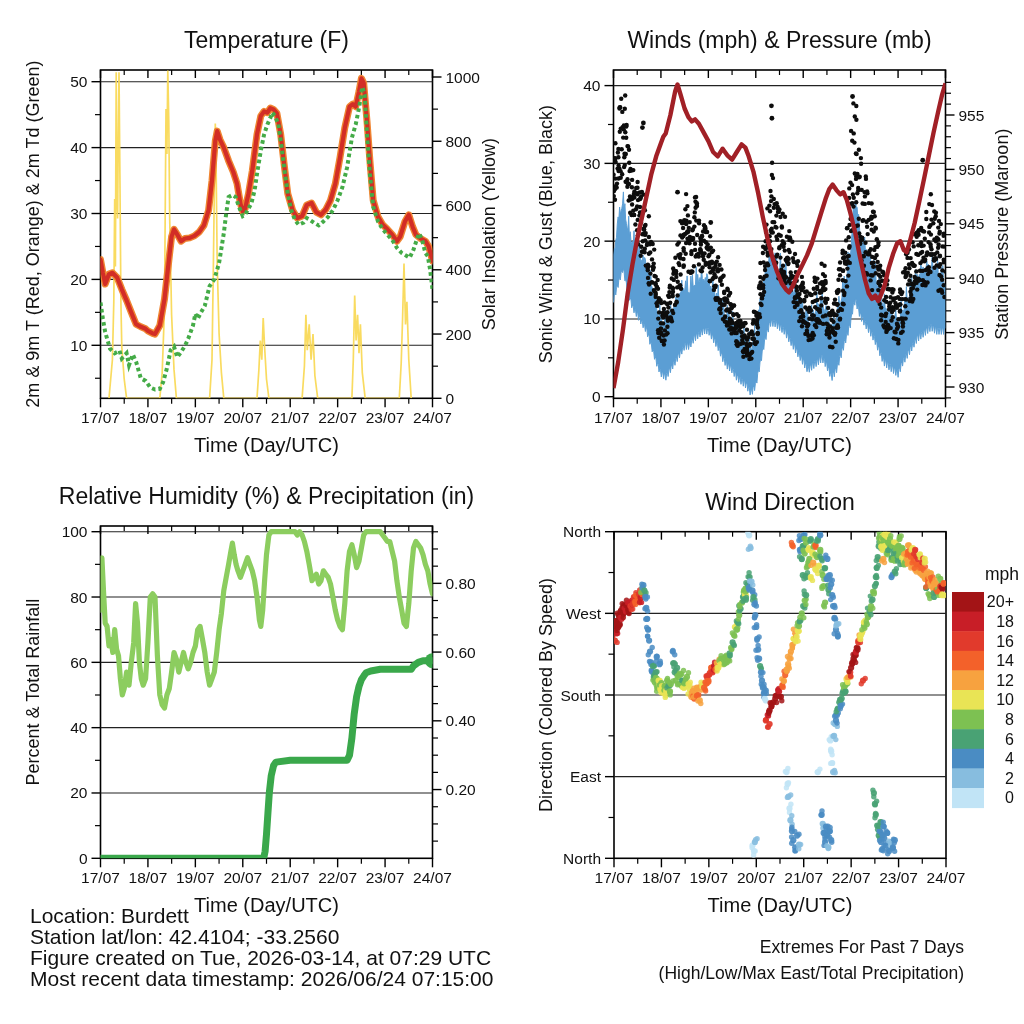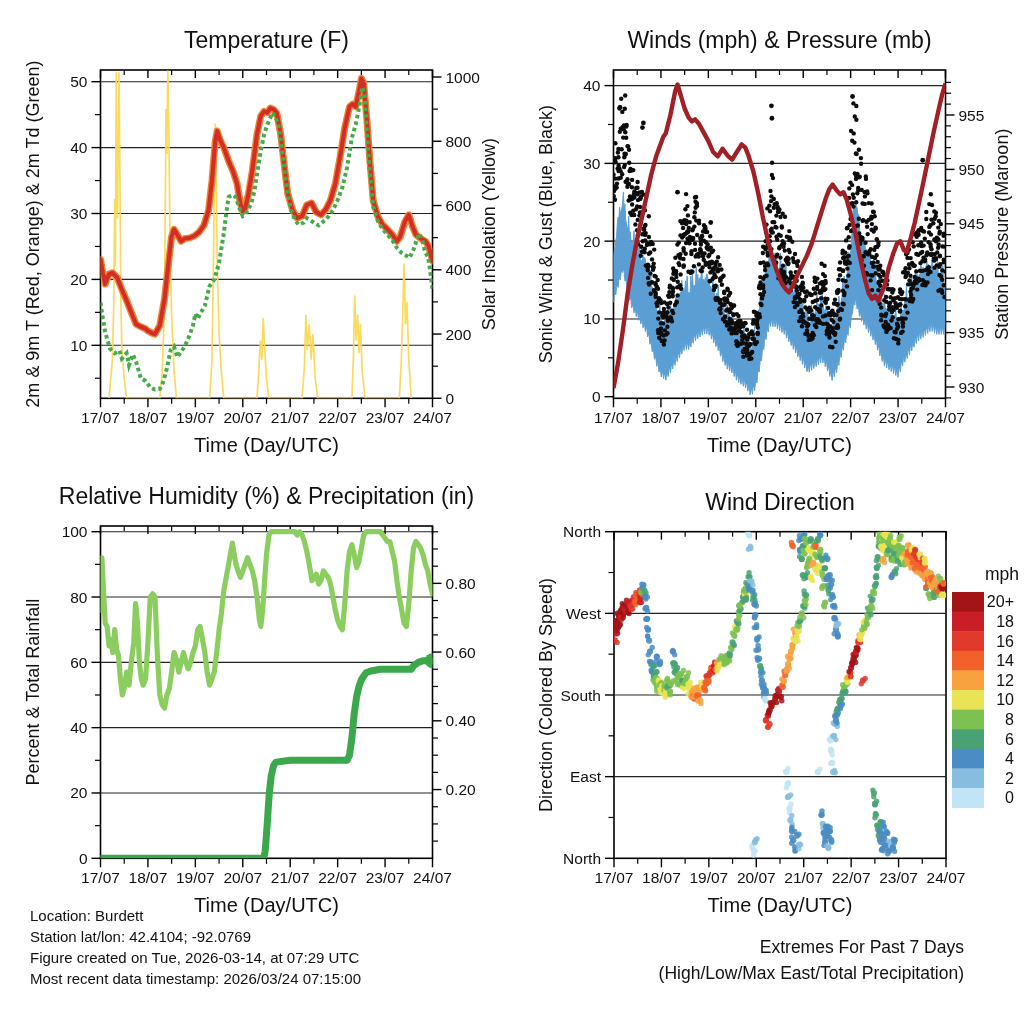--- a/index.html
+++ b/index.html
@@ -1,19 +1,19 @@
 <!DOCTYPE html>
 <html><head>
 <meta charset="utf-8">
 <style>
   html,body{margin:0;padding:0;background:#fff;}
   #canvas{position:relative;width:1024px;height:1024px;background:#ffffff;overflow:hidden;
           font-family:"Liberation Sans","DejaVu Sans",sans-serif;}
   #plot{position:absolute;left:0;top:0;}
-  .footer-left{position:absolute;left:30px;top:905px;font-size:15px;line-height:21px;color:#111;}
+  .footer-left{position:absolute;left:30px;top:905px;font-size:21px;line-height:21px;color:#111;}
   .extremes{position:absolute;right:60px;top:934px;text-align:right;font-size:17.5px;line-height:26px;color:#111;}
   .extremes .vals{font-weight:bold;margin-top:32px;}
 </style>
 </head>
 <body>
 
 <div id="canvas">
   <svg id="plot" width="1024" height="1024" viewBox="0 0 1024 1024">
       <g>
         <rect x="100.5" y="70" width="332" height="328.3" fill="none" stroke="#000" stroke-width="1.6"></rect>
@@ -2728,23 +2728,23 @@
         <text x="1014" y="764.0999999999999" font-size="16" text-anchor="end" fill="#111" font-family="Liberation Sans, DejaVu Sans, sans-serif">4</text>
         <rect x="952" y="768.4" width="32" height="20.1" fill="#87bddf"></rect>
         <text x="1014" y="783.6999999999999" font-size="16" text-anchor="end" fill="#111" font-family="Liberation Sans, DejaVu Sans, sans-serif">2</text>
         <rect x="952" y="788" width="32" height="20.1" fill="#c1e4f6"></rect>
         <text x="1014" y="803.3" font-size="16" text-anchor="end" fill="#111" font-family="Liberation Sans, DejaVu Sans, sans-serif">0</text>
       </g>
     </svg>
 
   <div class="footer-left">
     <div>Location: Burdett</div>
-    <div>Station lat/lon: 42.4104; -92.0769</div>
+    <div>Station lat/lon: 42.4104; -33.2560</div>
     <div>Figure created on Tue, 2026-03-14, at 07:29 UTC</div>
-    <div>Most recent data timestamp: 2026/03/24 07:15:00</div>
+    <div>Most recent data timestamp: 2026/06/24 07:15:00</div>
   </div>
 
   <div class="extremes">
     <div>Extremes For Past 7 Days</div>
     <div>(High/Low/Max East/Total Precipitation)</div>
     <div class="vals" id="extremes-vals" style="color: rgb(204, 34, 34);">50.5/11.6/25/0.56</div>
   </div>
 </div>
 
 </body></html>

